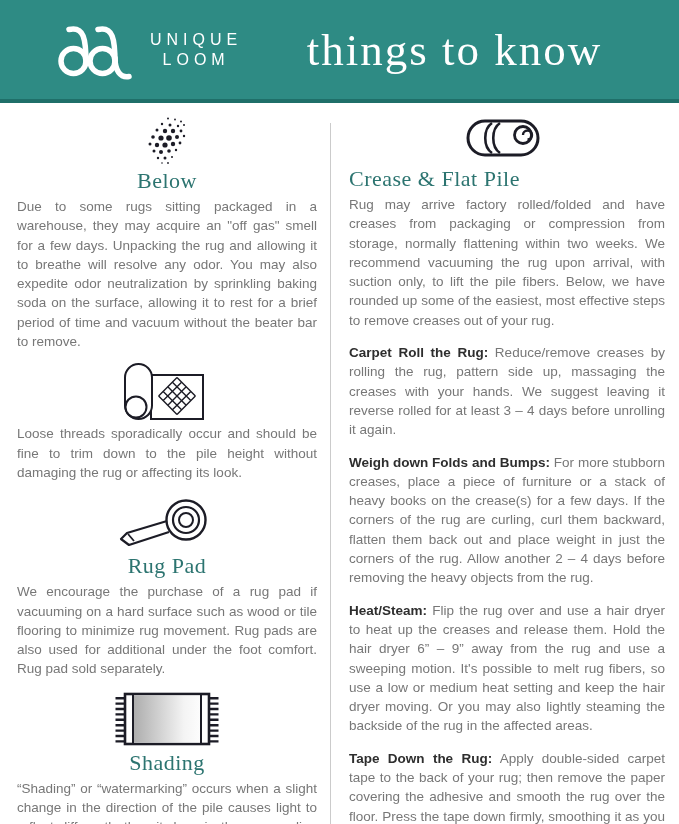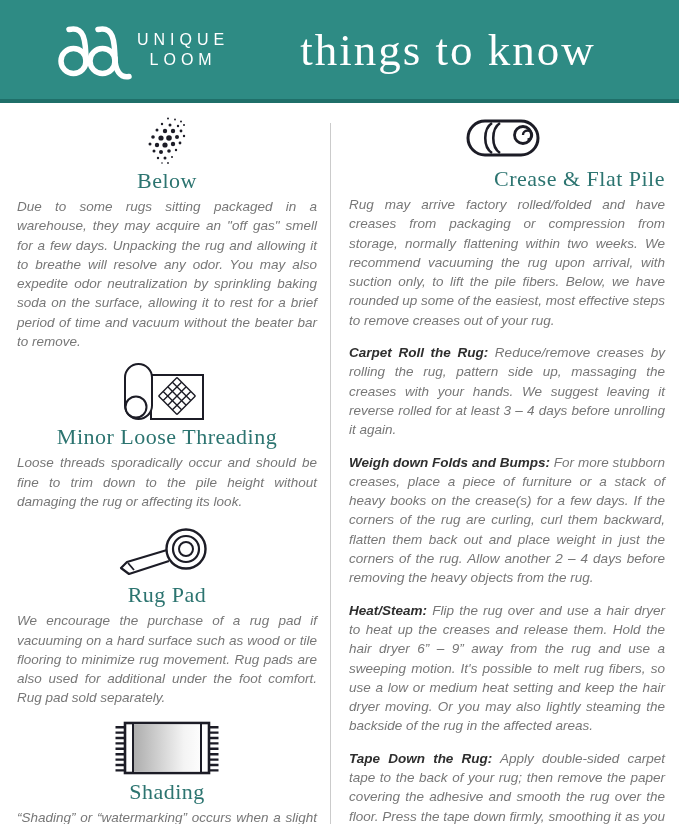--- a/index.html
+++ b/index.html
@@ -7,40 +7,40 @@
     --body_text:#777777; --bold_text:#2E2E2E; --icon_stroke:#1C1C26; --divider:#CBCBCB;
     --page_bg:#FFFFFF;
   }
   *{margin:0;padding:0;box-sizing:border-box;}
   html,body{background:#fff;}
   .page{position:relative;width:679px;height:824px;background:var(--page_bg);overflow:hidden;
          font-family:"Liberation Sans",sans-serif;}
   
   .header{height:103px;background:var(--header_bg);border-bottom:4px solid var(--header_border);
           display:flex;align-items:center;}
-  .brand{display:flex;align-items:center;gap:1px;margin-left:56px;}
+  .brand{display:flex;align-items:center;gap:14px;margin-left:56px;}
   .brand svg{display:block;}
   .brand-text{color:#fff;font-size:16px;letter-spacing:5px;line-height:1.2;text-align:center;font-weight:400;}
   .page-title{flex:1;text-align:center;color:#fff;font-family:"Liberation Serif",serif;
               font-size:45px;letter-spacing:2px;font-weight:400;padding-right:12px;}
   
   .divider{position:absolute;left:330px;top:123px;bottom:0;width:1px;background:var(--divider);}
   .col-left{position:absolute;left:17px;top:110px;width:300px;}
   .col-right{position:absolute;left:349px;top:110px;width:316px;}
   
   .sec{text-align:center;}
   .sec + .sec{margin-top:11px;}
   .icon{color:var(--icon_stroke);display:flex;justify-content:center;align-items:center;margin:6px auto 2px;}
   h2{font-family:"Liberation Serif",serif;color:var(--heading);font-size:22px;font-weight:400;
      letter-spacing:0.5px;margin:2px 0 3px;}
   .sec p, .intro, .tip{font-size:13.5px;line-height:1.43;color:var(--body_text);
-     text-align:justify;text-justify:inter-word;font-style:italic;}
+     text-align:justify;text-justify:inter-word;}
   .tip{margin-top:13px;}
   .tip-label{font-weight:700;color:var(--bold_text);}
-  .col-right .sec-head{text-align:right;}
+  .col-right .sec-head{text-align:left;}
 </style>
 </head>
 <body>
 
 <div class="page">
 
   <div class="header">
     <div class="brand">
       <span>
         <svg width="80" height="66" viewBox="0 0 80 66" fill="none">
@@ -107,21 +107,20 @@
         <svg width="104" height="60" viewBox="0 0 104 60" fill="none" stroke="currentColor">
           <rect x="36" y="13" width="52" height="44" stroke-width="2" fill="#fff"></rect>
           <g transform="translate(62 34) rotate(45)" stroke-width="1.4">
             <path d="M-13 -13 H13 M-13 -6.5 H13 M-13 0 H13 M-13 6.5 H13 M-13 13 H13"></path>
             <path d="M-13 -13 V13 M-6.5 -13 V13 M0 -13 V13 M6.5 -13 V13 M13 -13 V13"></path>
           </g>
           <rect x="10" y="2" width="27" height="55" rx="13.5" stroke-width="2" fill="#fff"></rect>
           <circle cx="21" cy="45" r="10.5" stroke-width="2" fill="#fff"></circle>
         </svg>
       </div>
-      <h2>Minor Loose Threading</h2>
       <p>Loose threads sporadically occur and should be fine to trim down to the pile height without damaging the rug or affecting its look.</p>
     </section>
 
     <section class="sec">
       <div class="icon">
         <svg width="104" height="58" viewBox="0 0 104 58" fill="none" stroke="currentColor">
           <path d="M54 39 L14 52 L6 46 L12 40 L52 28" stroke-width="2.2" fill="#fff" stroke-linejoin="round"></path>
           <path d="M13 41 L19 48" stroke-width="1.8"></path>
           <circle cx="71" cy="27" r="19.5" stroke-width="2.4" fill="#fff"></circle>
           <circle cx="71" cy="27" r="13" stroke-width="2.2"></circle>

